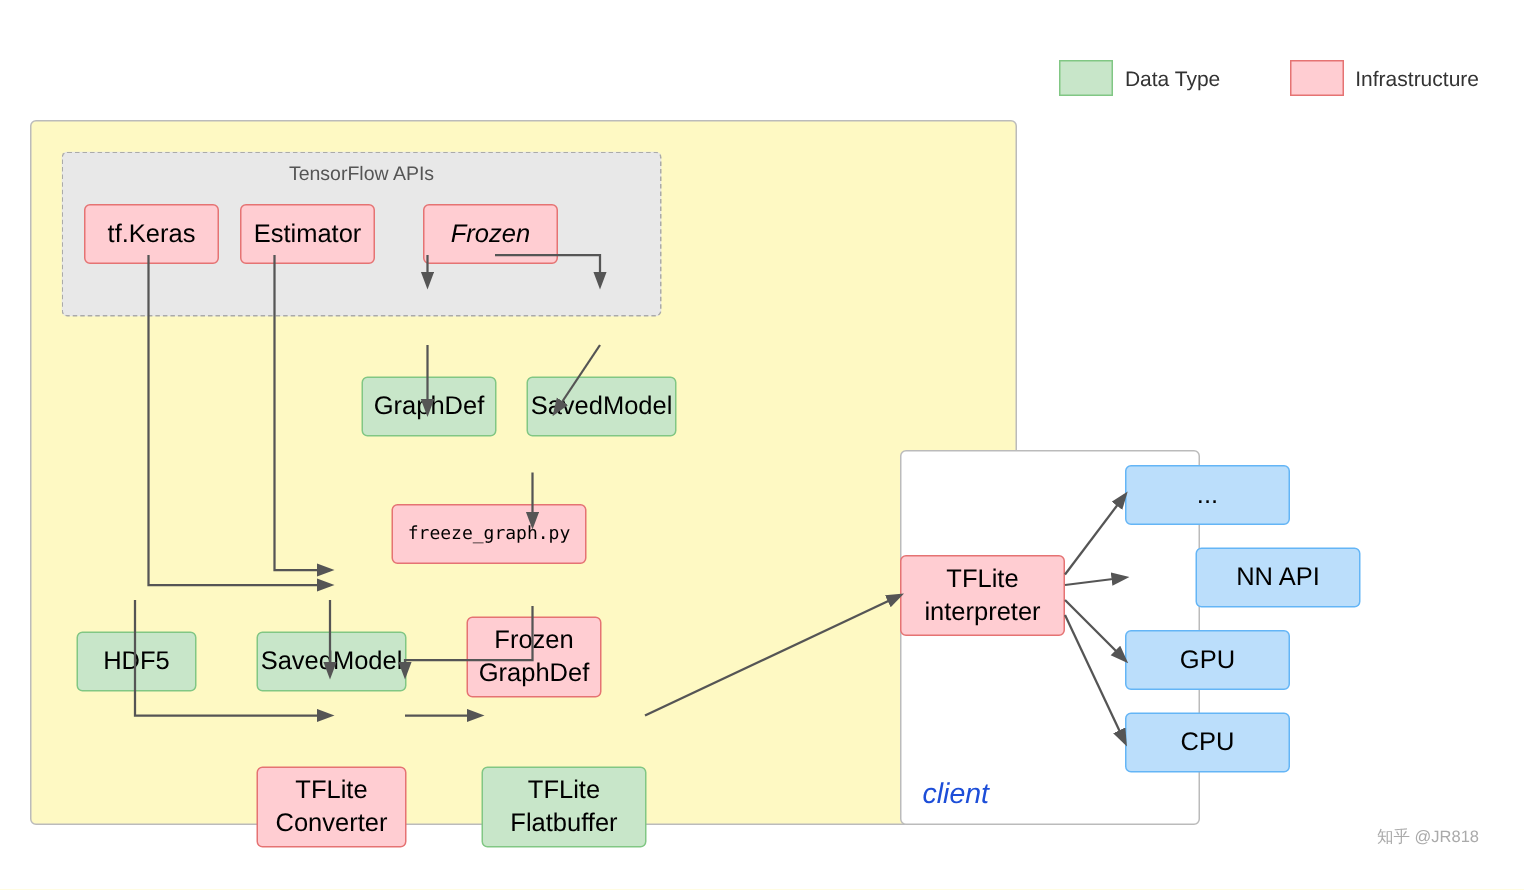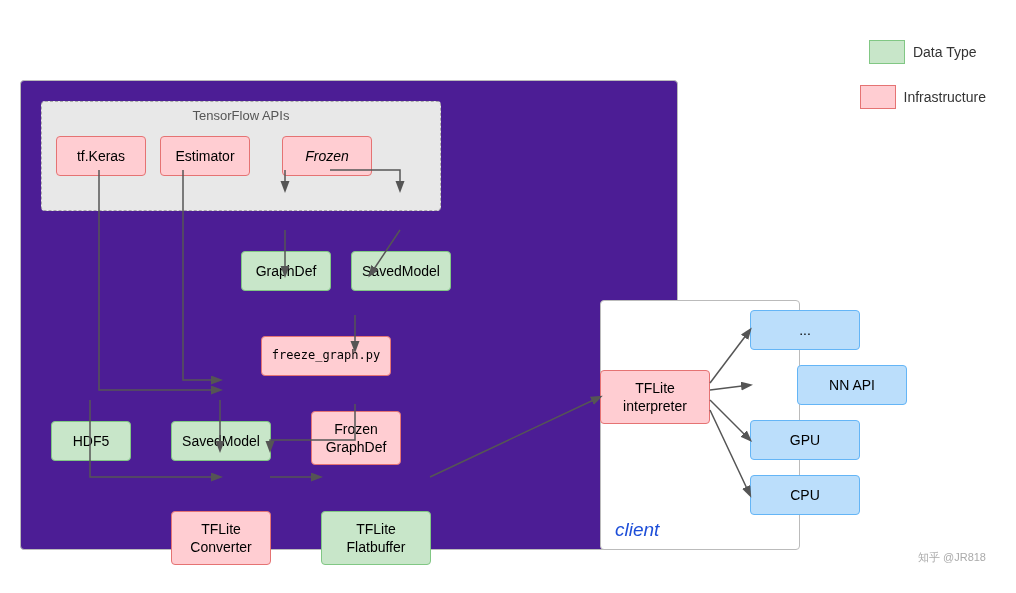--- a/index.html
+++ b/index.html
@@ -19,22 +19,22 @@
       width: 976px;
       height: 553px;
     }
 
     
     .legend {
       position: absolute;
       top: 20px;
       right: 10px;
       display: flex;
-      flex-direction: column;
-      gap: 21px;
+      flex-direction: row;
+      gap: 46px;
       align-items: center;
     }
     .legend-item {
       display: flex;
       align-items: center;
       gap: 8px;
     }
     .legend-box {
       width: 36px;
       height: 24px;
@@ -44,21 +44,21 @@
     .legend-box.pink { background: #ffcdd2; border-color: #e57373; }
     .legend-label { font-size: 14px; color: #333; }
 
     
     .server-box {
       position: absolute;
       top: 60px;
       left: 0;
       width: 658px;
       height: 470px;
-      background: #4c1d95;
+      background: #fef9c3;
       border: 1.5px solid #bbb;
       border-radius: 4px;
     }
     .server-label {
       position: absolute;
       bottom: 8px;
       right: 14px;
       font-size: 13px;
       color: #888;
       font-style: italic;
@@ -107,21 +107,21 @@
 
     
     .node {
       position: absolute;
       border-radius: 4px;
       border: 1.5px solid;
       display: flex;
       align-items: center;
       justify-content: center;
       text-align: center;
-      font-size: 14px;
+      font-size: 17px;
       line-height: 1.3;
       padding: 4px 8px;
     }
     .node.green {
       background: #c8e6c9;
       border-color: #81c784;
     }
     .node.pink {
       background: #ffcdd2;
       border-color: #e57373;

